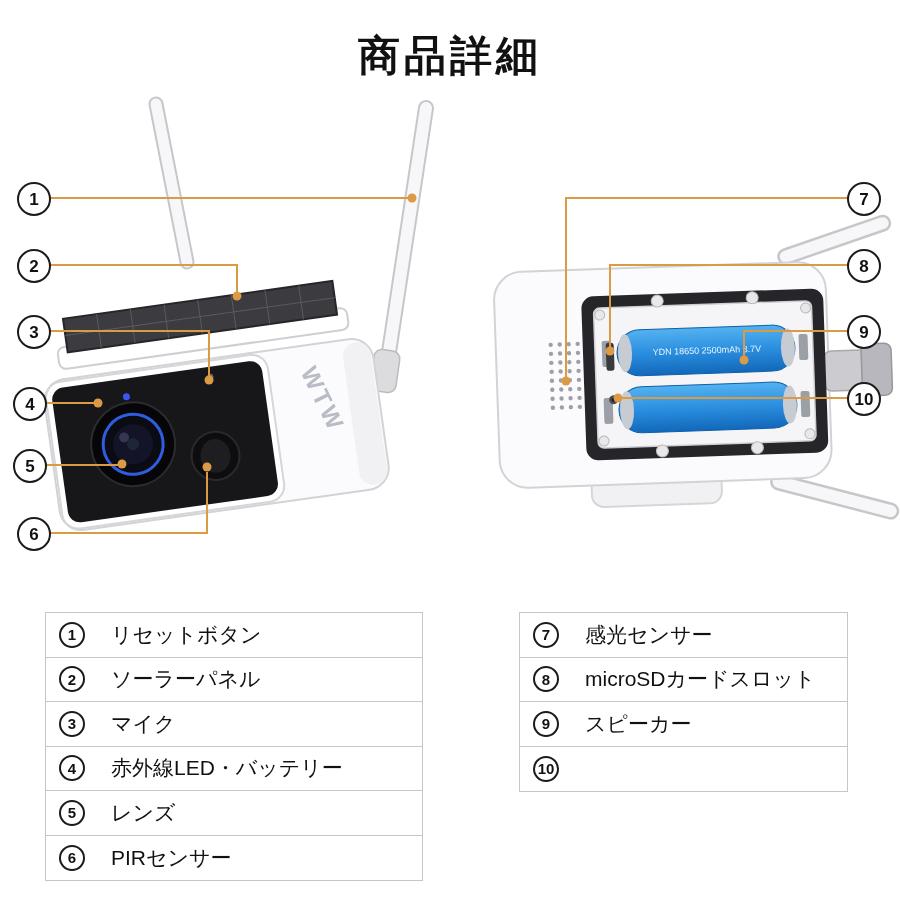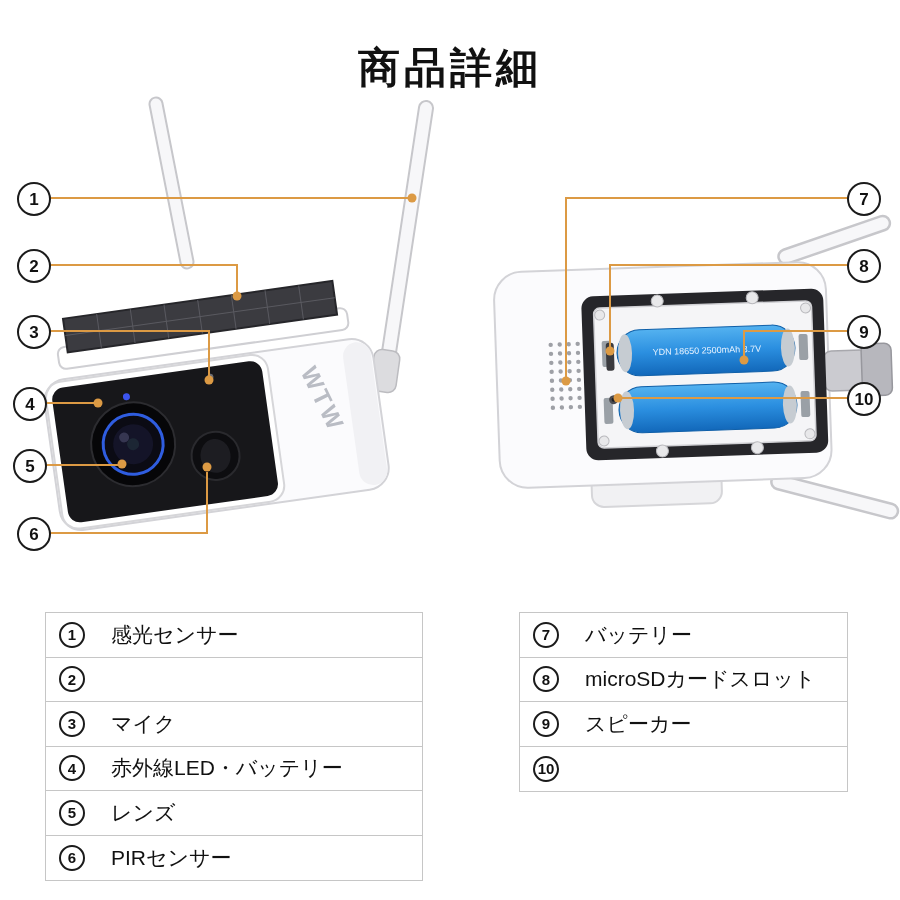--- a/index.html
+++ b/index.html
@@ -1,18 +1,18 @@
 <!DOCTYPE html>
 <html><head>
 <meta charset="utf-8">
 <style>
   html,body{margin:0;padding:0;background:#fff;}
   .canvas{position:relative;width:900px;height:900px;background:#fff;overflow:hidden;
           font-family:"Liberation Sans","DejaVu Sans",sans-serif;color:#111;}
-  .title{position:absolute;left:0;right:0;top:24px;margin:16px;text-align:center;
+  .title{position:absolute;left:0;right:0;top:24px;margin:4px;text-align:center;
          font-size:42px;font-weight:700;letter-spacing:4px;color:#111;font-family:Liberation Serif, serif;}
   .art{position:absolute;left:0;top:0;}
   
   .co{position:absolute;width:30px;height:30px;margin-left:-16px;margin-top:-16px;
       border:2px solid #1b1b1b;border-radius:50%;background:#fff;
       display:flex;align-items:center;justify-content:center;
       font-size:17px;font-weight:600;line-height:1;}
   
   .legend{position:absolute;border:1px solid #c6c6c6;background:#fff;}
   .legend-row{display:flex;align-items:center;height:44.5px;box-sizing:border-box;
@@ -218,24 +218,25 @@
   <span class="co" style="left:29px;top:465px">5</span>
   <span class="co" style="left:33px;top:533px">6</span>
   <span class="co" style="left:863px;top:198px">7</span>
   <span class="co" style="left:863px;top:265px">8</span>
   <span class="co" style="left:863px;top:331px">9</span>
   <span class="co" style="left:863px;top:398px">10</span>
 
   <div class="legend legend-left">
     <div class="legend-row">
       <span class="legend-num">1</span>
-      <span class="legend-label">感光センサー</span>
+      <span class="legend-label">リセットボタン</span>
     </div>
     <div class="legend-row">
       <span class="legend-num">2</span>
+      <span class="legend-label">ソーラーパネル</span>
     </div>
     <div class="legend-row">
       <span class="legend-num">3</span>
       <span class="legend-label">マイク</span>
     </div>
     <div class="legend-row">
       <span class="legend-num">4</span>
       <span class="legend-label">赤外線LED・バッテリー</span>
     </div>
     <div class="legend-row">
@@ -244,21 +245,21 @@
     </div>
     <div class="legend-row">
       <span class="legend-num">6</span>
       <span class="legend-label">PIRセンサー</span>
     </div>
   </div>
 
   <div class="legend legend-right">
     <div class="legend-row">
       <span class="legend-num">7</span>
-      <span class="legend-label">バッテリー</span>
+      <span class="legend-label">感光センサー</span>
     </div>
     <div class="legend-row">
       <span class="legend-num">8</span>
       <span class="legend-label">microSDカードスロット</span>
     </div>
     <div class="legend-row">
       <span class="legend-num">9</span>
       <span class="legend-label">スピーカー</span>
     </div>
     <div class="legend-row">

